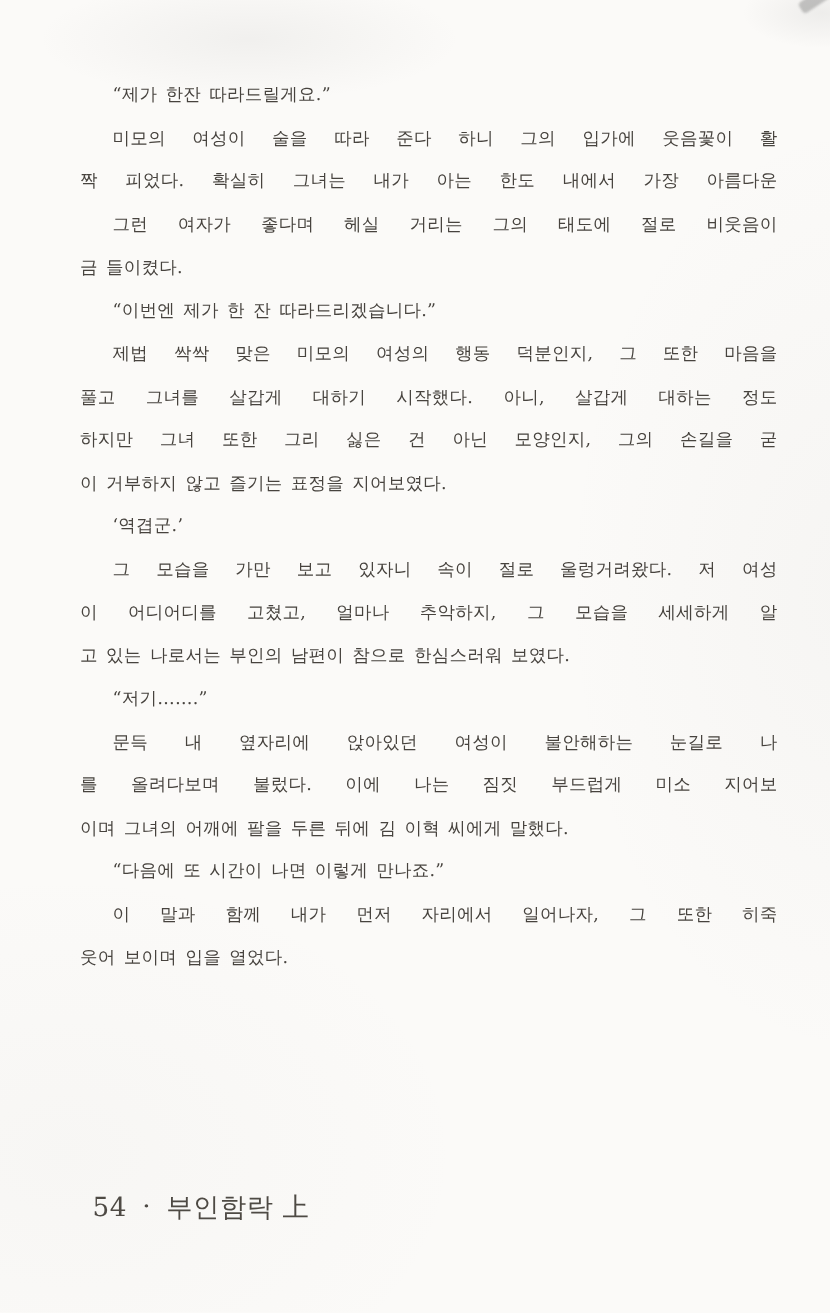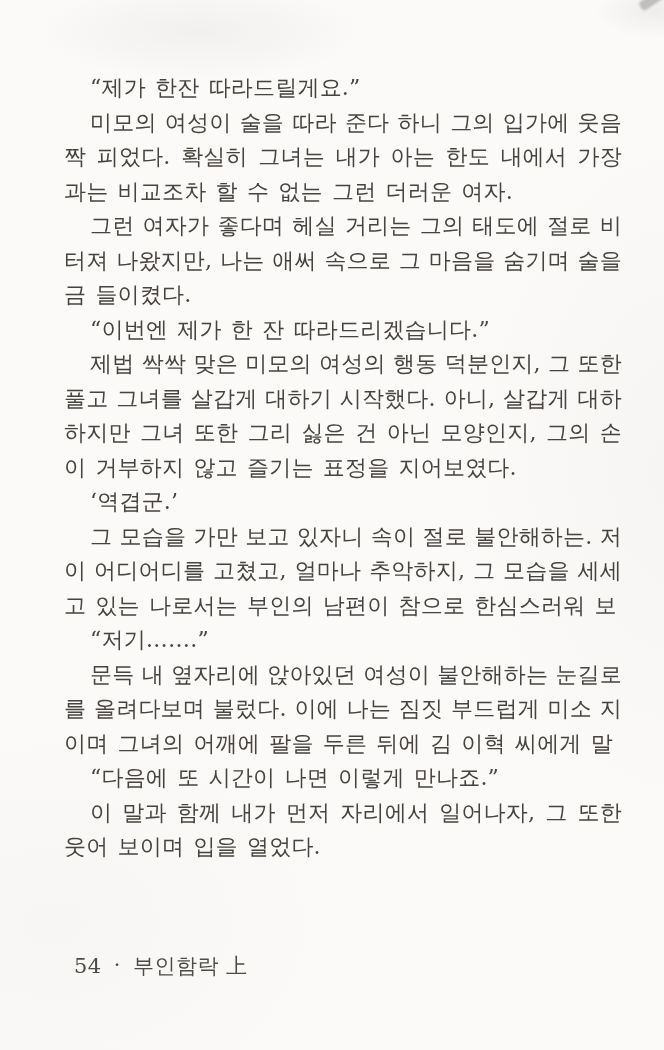--- a/index.html
+++ b/index.html
@@ -24,22 +24,22 @@
       var(--bg);
   }
   .corner-mark{
     position:absolute;right:-8px;top:-7px;width:34px;height:10px;
     background:rgba(110,110,110,0.38);
     transform:rotate(-33deg);
     border-radius:3px;
     filter:blur(1px);
   }
   .body-text{
-    position:absolute;left:64px;top:71px;width:558px;
-    font-size:22px;color:var(--ink);
+    position:absolute;left:64px;top:59px;width:558px;
+    font-size:14px;color:var(--ink);
   }
   .line{
     line-height:34.5px;height:34.5px;
     text-align:left;
     word-spacing:2px;
     letter-spacing:0.2px;
     overflow:hidden;
   }
   .line.indent{padding-left:26px;}
   .line.just{
@@ -57,31 +57,29 @@
 </head>
 <body>
 
 <div class="page">
   <div class="corner-mark"></div>
 
   <div class="body-text">
       <div class="line indent">“제가 한잔 따라드릴게요.”</div>
       <div class="line indent just">미모의 여성이 술을 따라 준다 하니 그의 입가에 웃음꽃이 활</div>
       <div class="line just">짝 피었다. 확실히 그녀는 내가 아는 한도 내에서 가장 아름다운</div>
-      <div class="line">과는 비교조차 할 수 없는 그런 더러운 여자.</div>
       <div class="line indent just">그런 여자가 좋다며 헤실 거리는 그의 태도에 절로 비웃음이</div>
-      <div class="line just">터져 나왔지만, 나는 애써 속으로 그 마음을 숨기며 술을 한 모</div>
       <div class="line">금 들이켰다.</div>
       <div class="line indent">“이번엔 제가 한 잔 따라드리겠습니다.”</div>
       <div class="line indent just">제법 싹싹 맞은 미모의 여성의 행동 덕분인지, 그 또한 마음을</div>
       <div class="line just">풀고 그녀를 살갑게 대하기 시작했다. 아니, 살갑게 대하는 정도</div>
       <div class="line just">하지만 그녀 또한 그리 싫은 건 아닌 모양인지, 그의 손길을 굳</div>
       <div class="line">이 거부하지 않고 즐기는 표정을 지어보였다.</div>
       <div class="line indent">‘역겹군.’</div>
-      <div class="line indent just">그 모습을 가만 보고 있자니 속이 절로 불안해하는. 저 여성</div>
+      <div class="line indent just">그 모습을 가만 보고 있자니 속이 절로 울렁거려왔다. 저 여성</div>
       <div class="line just">이 어디어디를 고쳤고, 얼마나 추악하지, 그 모습을 세세하게 알</div>
       <div class="line">고 있는 나로서는 부인의 남편이 참으로 한심스러워 보였다.</div>
       <div class="line indent">“저기…….”</div>
       <div class="line indent just">문득 내 옆자리에 앉아있던 여성이 불안해하는 눈길로 나</div>
       <div class="line just">를 올려다보며 불렀다. 이에 나는 짐짓 부드럽게 미소 지어보</div>
       <div class="line">이며 그녀의 어깨에 팔을 두른 뒤에 김 이혁 씨에게 말했다.</div>
       <div class="line indent">“다음에 또 시간이 나면 이렇게 만나죠.”</div>
       <div class="line indent just">이 말과 함께 내가 먼저 자리에서 일어나자, 그 또한 히죽</div>
       <div class="line">웃어 보이며 입을 열었다.</div>
     </div>

